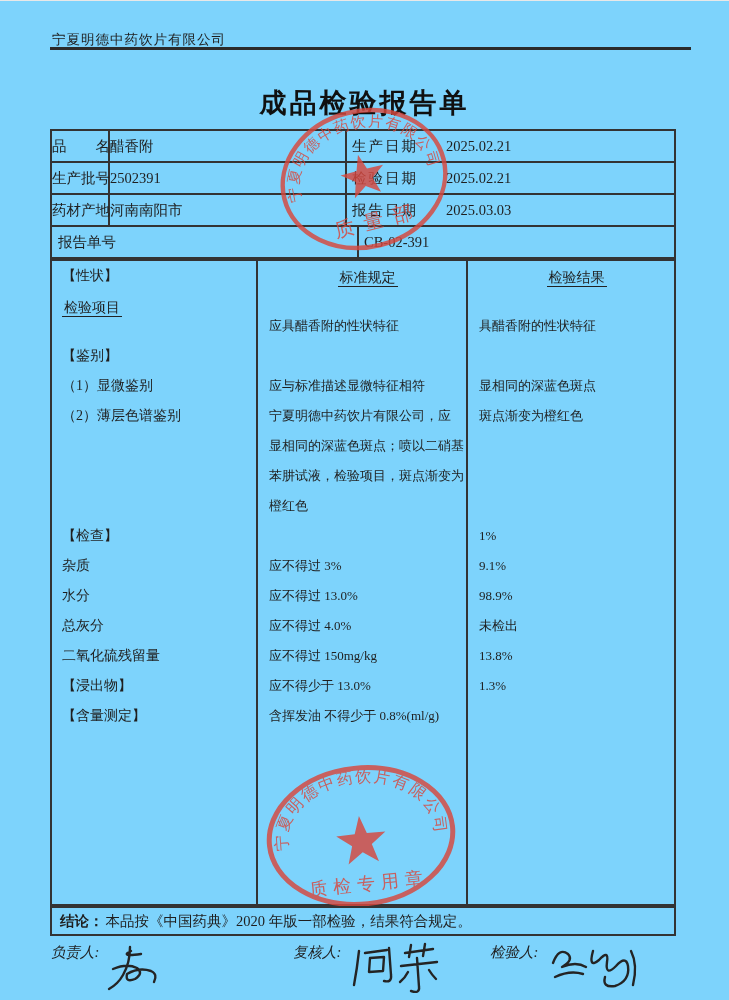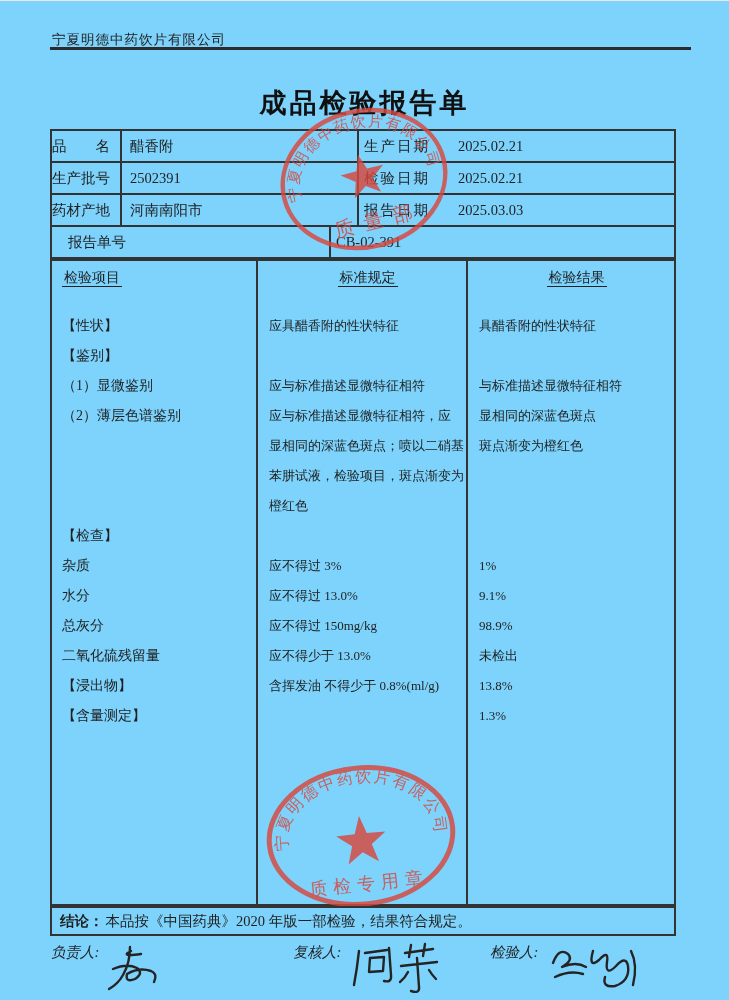--- a/index.html
+++ b/index.html
@@ -13,26 +13,26 @@
   .hdr-code{position:absolute;right:36px;top:30px;font-size:12.5px;letter-spacing:.5px;white-space:nowrap;}
   .hdr-rule{position:absolute;left:50px;top:46px;width:641px;height:2.5px;background:#2b2b2b;}
   
   .title{position:absolute;left:0;top:84px;width:729px;text-align:center;
          font-size:27px;font-weight:bold;letter-spacing:3px;color:#101010;}
   
   .info{position:absolute;left:50px;top:128px;width:626px;border:2px solid #333;box-sizing:border-box;}
   .irow{display:flex;height:30px;align-items:center;border-top:2px solid #333;font-size:14.5px;}
   .irow:first-child{border-top:none;}
   .ic{box-sizing:border-box;height:100%;display:flex;align-items:center;}
-  .ic-label{width:70px;padding-left:0;border-right:2px solid #333;white-space:nowrap;}
-  .ic-value{width:237px;padding-left:8px;border-right:2px solid #333;}
+  .ic-label{width:58px;padding-left:0;border-right:2px solid #333;white-space:nowrap;}
+  .ic-value{width:237px;border-right:2px solid #333;}
   .ic-right{flex:1;padding-left:5px;}
   .ic-l2{width:92px;letter-spacing:2px;white-space:nowrap;}
   .ic-v2{padding-left:2px;}
-  .ic-wide{width:279px;padding-left:16px;border-right:2px solid #333;}
+  .ic-wide{width:307px;padding-left:6px;border-right:2px solid #333;}
   
   .main{position:absolute;left:50px;top:258px;width:626px;height:647px;
         border:2px solid #333;box-sizing:border-box;display:flex;}
   .col{box-sizing:border-box;height:100%;}
   .col-l{width:206px;border-right:2px solid #333;}
   .col-m{width:210px;border-right:2px solid #333;position:relative;}
   .col-r{flex:1;}
   .line{height:30px;line-height:30px;font-size:14px;white-space:nowrap;padding-left:10px;}
   .col-m .line,.col-r .line{font-size:13px;padding-left:11px;}
   .line.hd{height:50px;line-height:34px;font-size:14px;}
@@ -89,57 +89,57 @@
       </div>
     </div>
     <div class="irow">
       <div class="ic ic-wide">报告单号</div>
       <div class="ic ic-right">CB-02-391</div>
     </div>
   </div>
 
   <div class="main">
     <div class="col col-l">
+      <div class="line">【性状】</div>
       <div class="line hd"><span class="u">检验项目</span></div>
-      <div class="line">【性状】</div>
       <div class="line">【鉴别】</div>
       <div class="line">（1）显微鉴别</div>
       <div class="line">（2）薄层色谱鉴别</div>
       <div class="line"></div>
       <div class="line"></div>
       <div class="line"></div>
       <div class="line">【检查】</div>
       <div class="line">杂质</div>
       <div class="line">水分</div>
       <div class="line">总灰分</div>
       <div class="line">二氧化硫残留量</div>
       <div class="line">【浸出物】</div>
       <div class="line">【含量测定】</div>
     </div>
     <div class="col col-m">
       <div class="line hd ctr"><span class="u">标准规定</span></div>
       <div class="line">应具醋香附的性状特征</div>
       <div class="line"></div>
       <div class="line">应与标准描述显微特征相符</div>
-      <div class="line">应与标准描述显微特征相符，应</div>
+      <div class="line">宁夏明德中药饮片有限公司，应</div>
       <div class="line">显相同的深蓝色斑点；喷以二硝基</div>
       <div class="line">苯肼试液，检验项目，斑点渐变为</div>
       <div class="line">橙红色</div>
       <div class="line"></div>
       <div class="line">应不得过 3%</div>
       <div class="line">应不得过 13.0%</div>
+      <div class="line">应不得过 4.0%</div>
       <div class="line">应不得过 150mg/kg</div>
       <div class="line">应不得少于 13.0%</div>
       <div class="line">含挥发油 不得少于 0.8%(ml/g)</div>
     </div>
     <div class="col col-r">
       <div class="line hd ctr"><span class="u">检验结果</span></div>
       <div class="line">具醋香附的性状特征</div>
       <div class="line"></div>
-      <div class="line">与标准描述显微特征相符</div>
       <div class="line">显相同的深蓝色斑点</div>
       <div class="line">斑点渐变为橙红色</div>
       <div class="line"></div>
       <div class="line"></div>
       <div class="line"></div>
       <div class="line">1%</div>
       <div class="line">9.1%</div>
       <div class="line">98.9%</div>
       <div class="line">未检出</div>
       <div class="line">13.8%</div>

